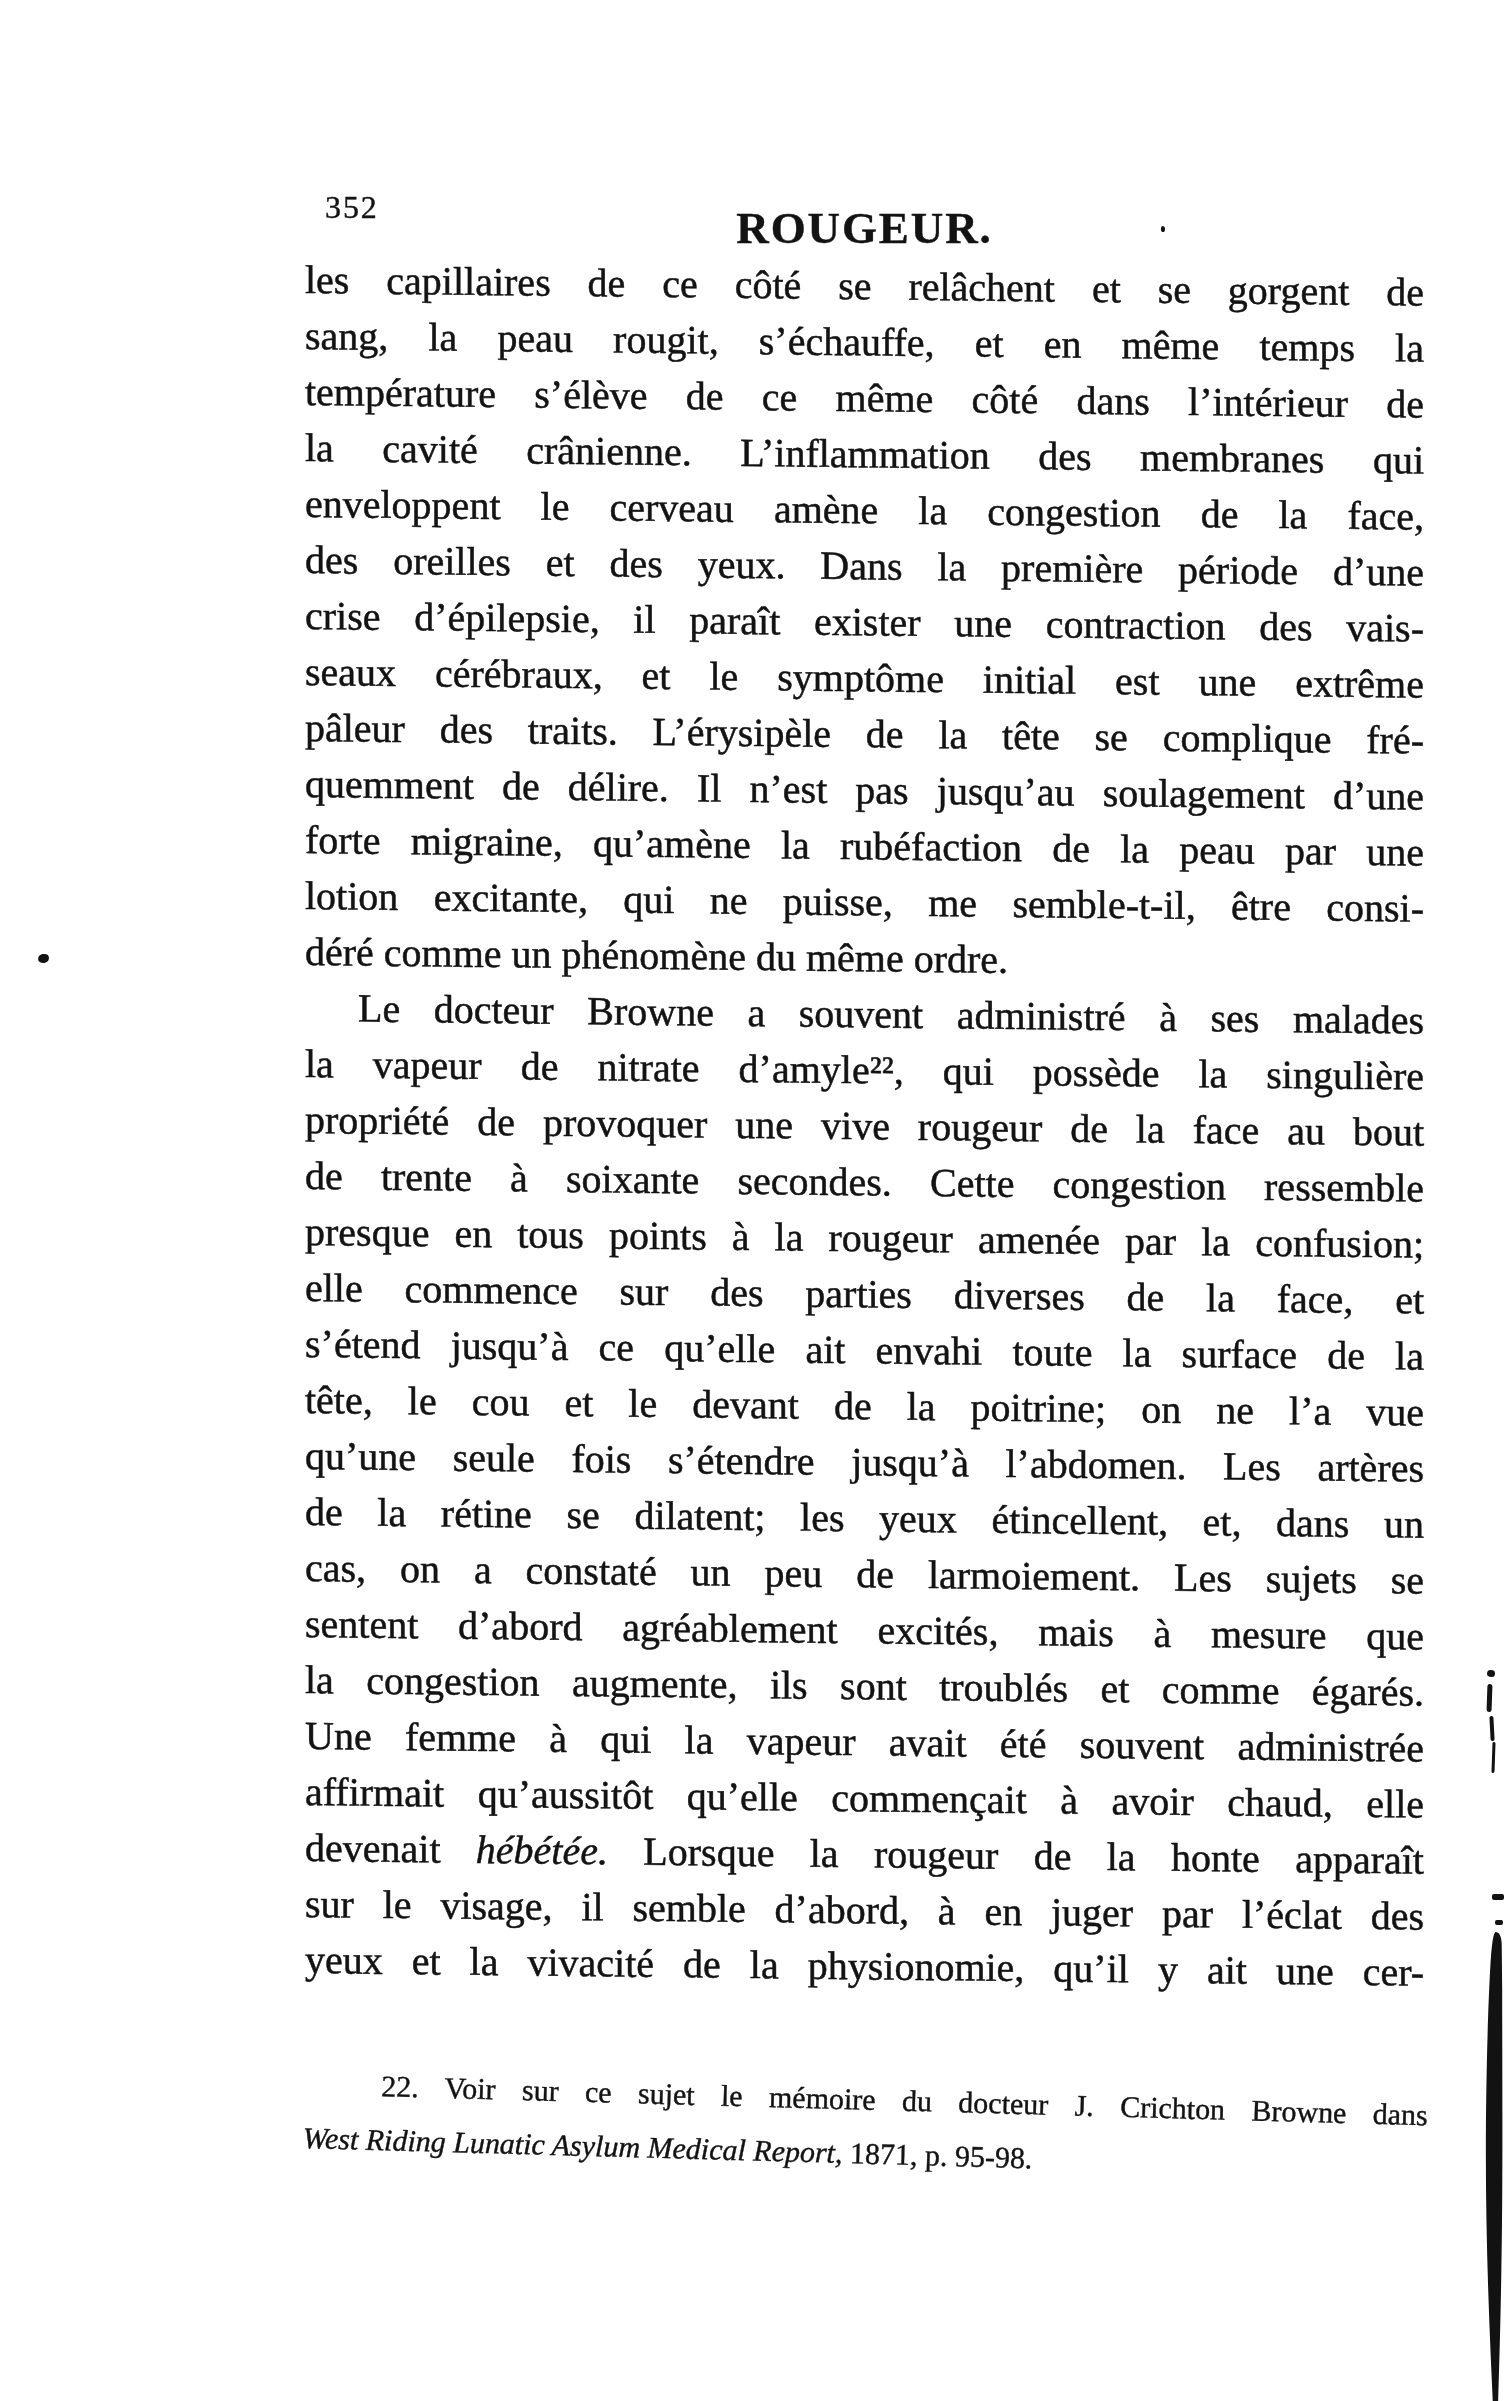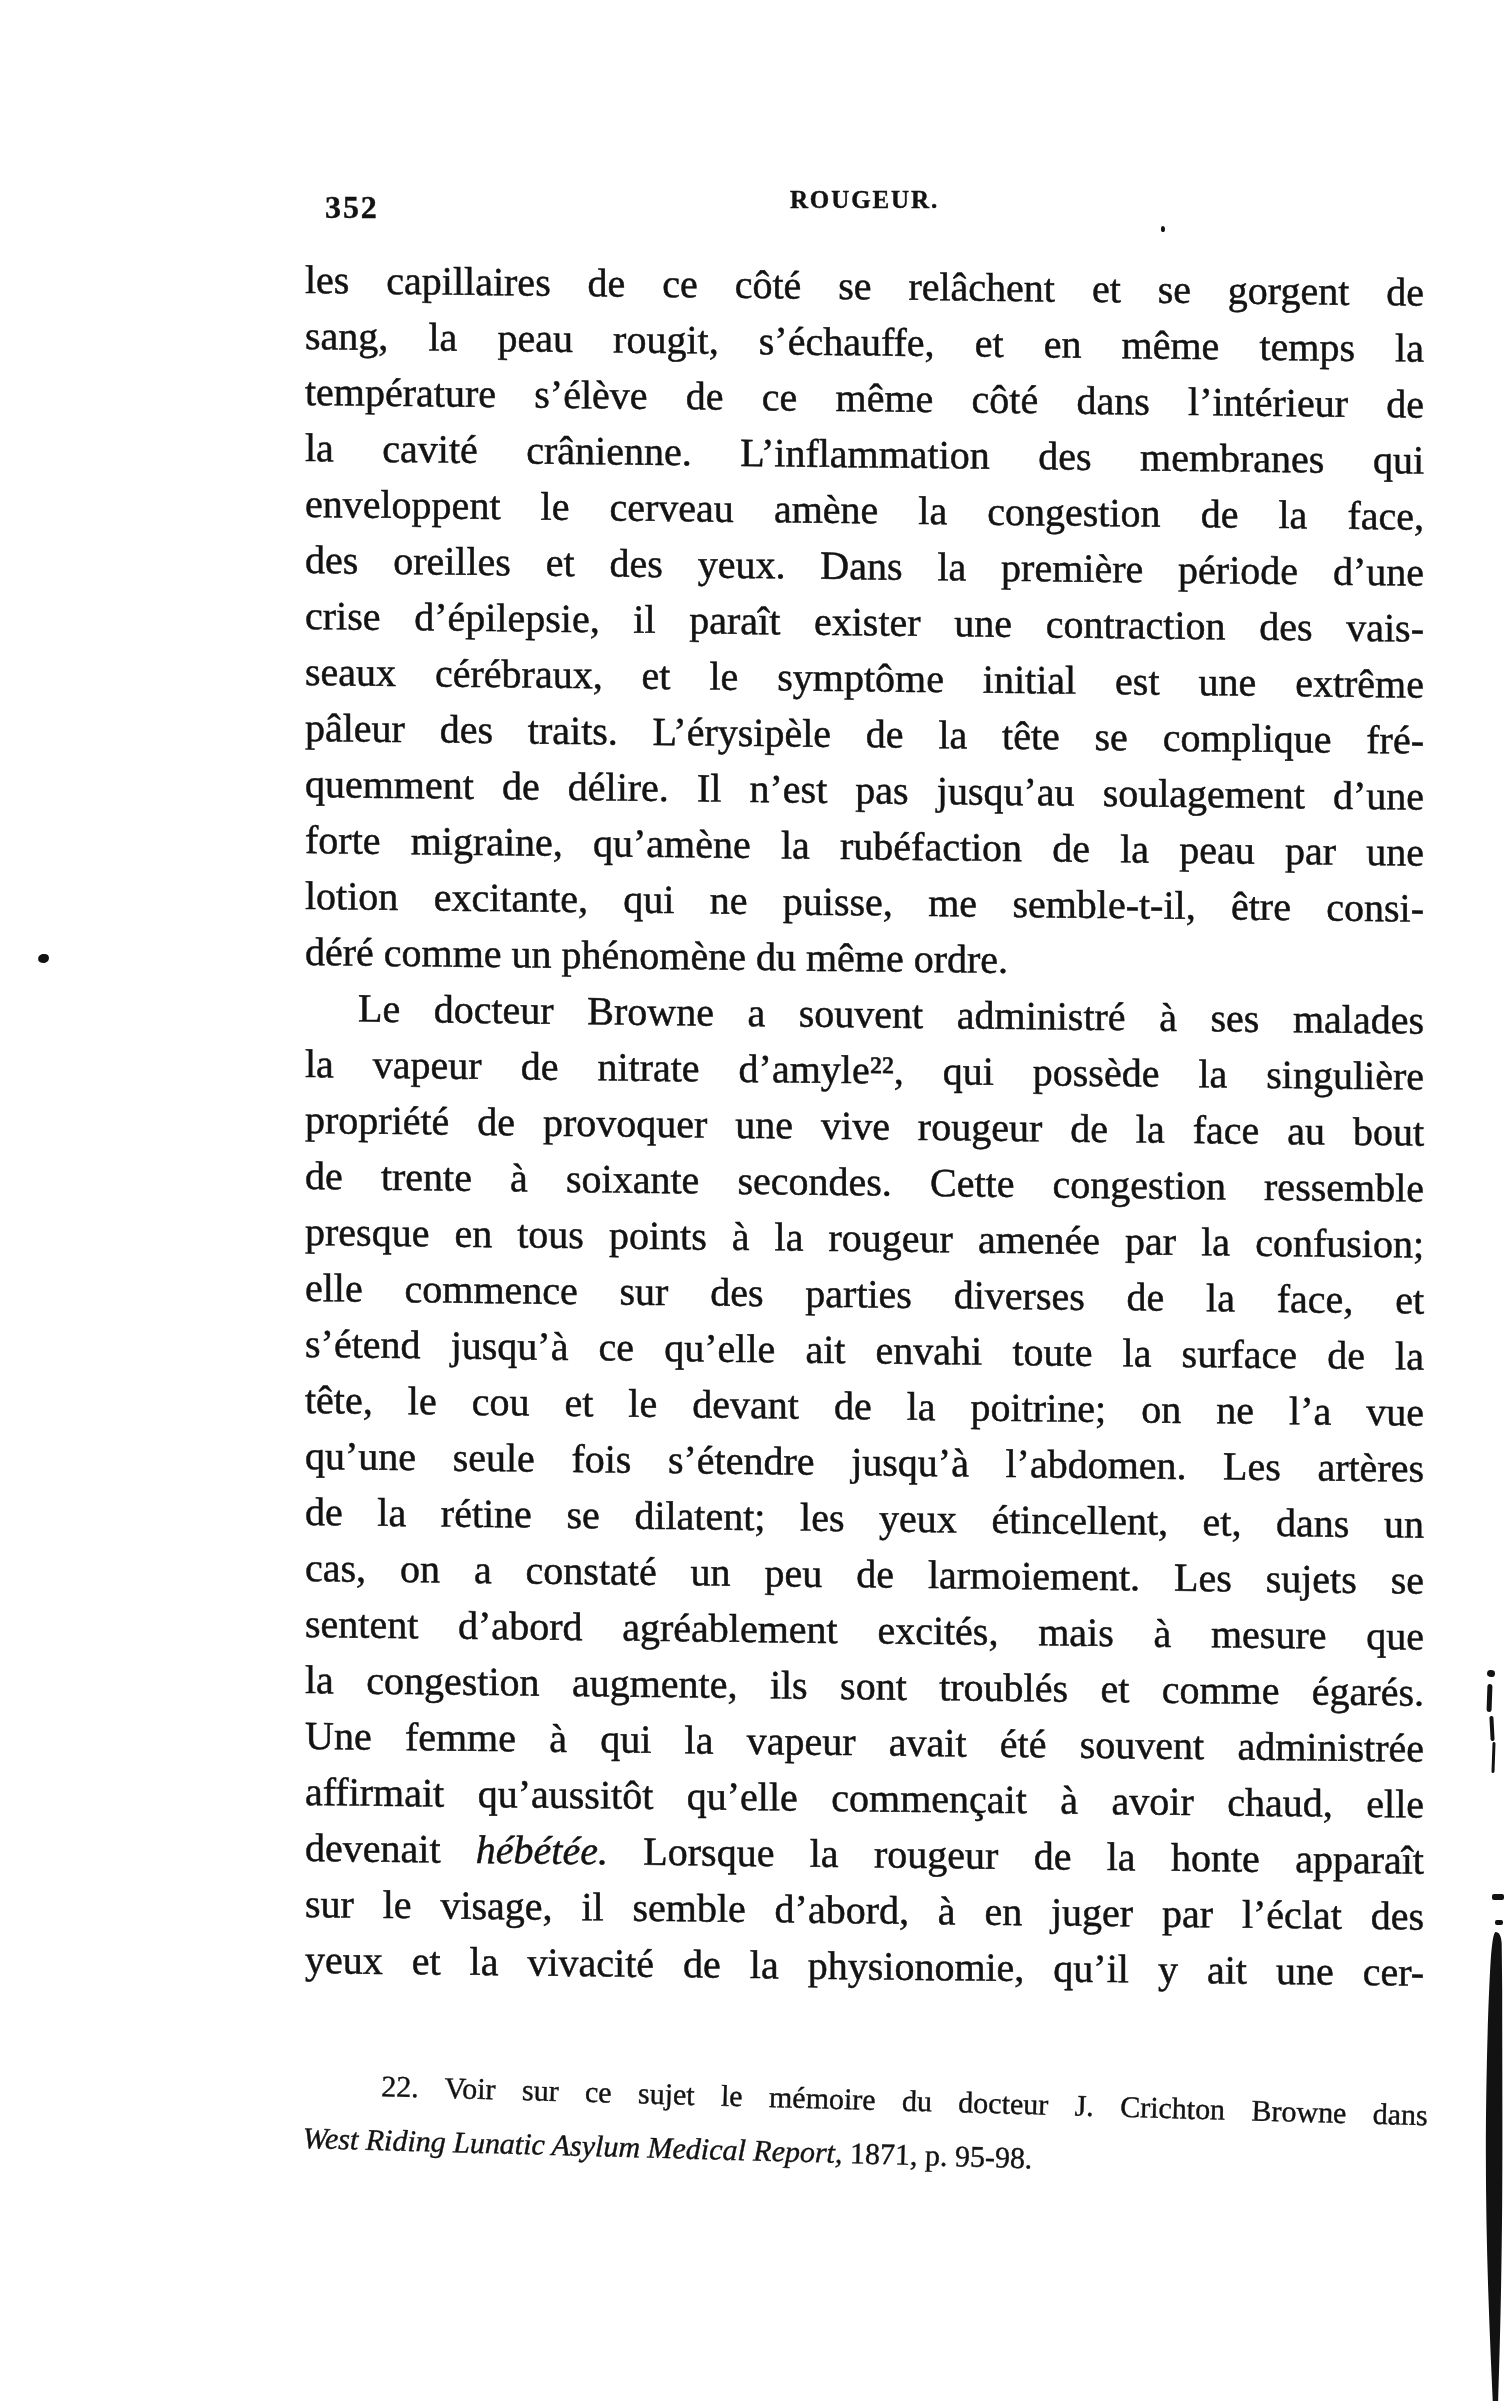--- a/index.html
+++ b/index.html
@@ -10,26 +10,26 @@
     overflow: hidden;
     font-family: "Liberation Serif", serif;
     color: var(--ink, #111);
   }
   .page { position: absolute; inset: 0; }
 
   
   .page-header { position: absolute; left: 305px; top: 186px; width: 1119px; height: 38px; }
   .page-num {
     position: absolute; left: 20px; top: 2.9px;
-    font-size: 32px; font-weight: bold; letter-spacing: 1.9px;
+    font-size: 32px; font-weight: normal; letter-spacing: 1.9px;
     -webkit-text-stroke: 0.4px currentColor;
   }
   .running-title {
-    margin: 0; text-align: center;
-    font-size: 25px; font-weight: bold; letter-spacing: 1.9px;
+    margin: 16px; text-align: center;
+    font-size: 45px; font-weight: bold; letter-spacing: 1.9px;
     -webkit-text-stroke: 0.4px currentColor;
   }
 
   
   .body-text {
     position: absolute; left: 305px; top: 252px; width: 1119px;
     font-size: 40px; line-height: 56px;
     transform: skewY(0.65deg); transform-origin: 0 0;
     -webkit-text-stroke: 0.5px currentColor;
   }

